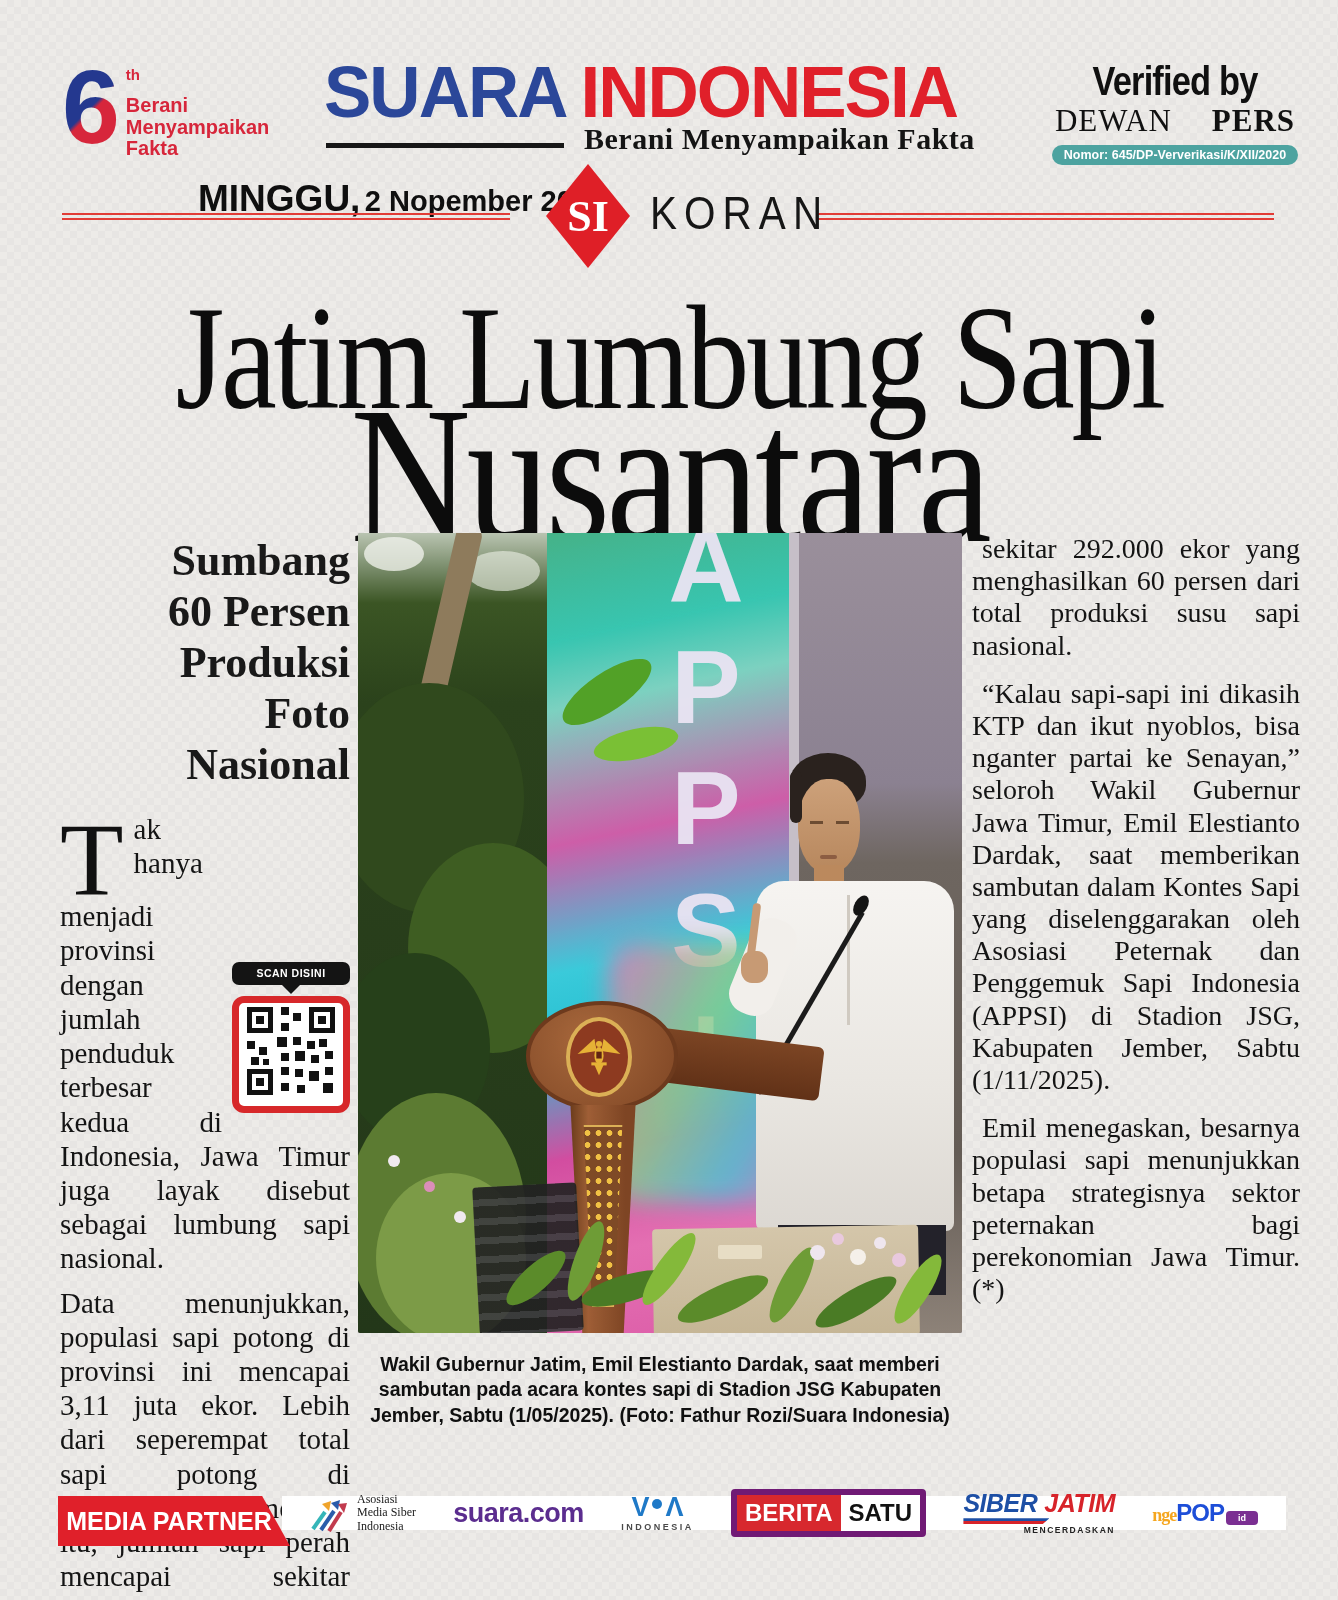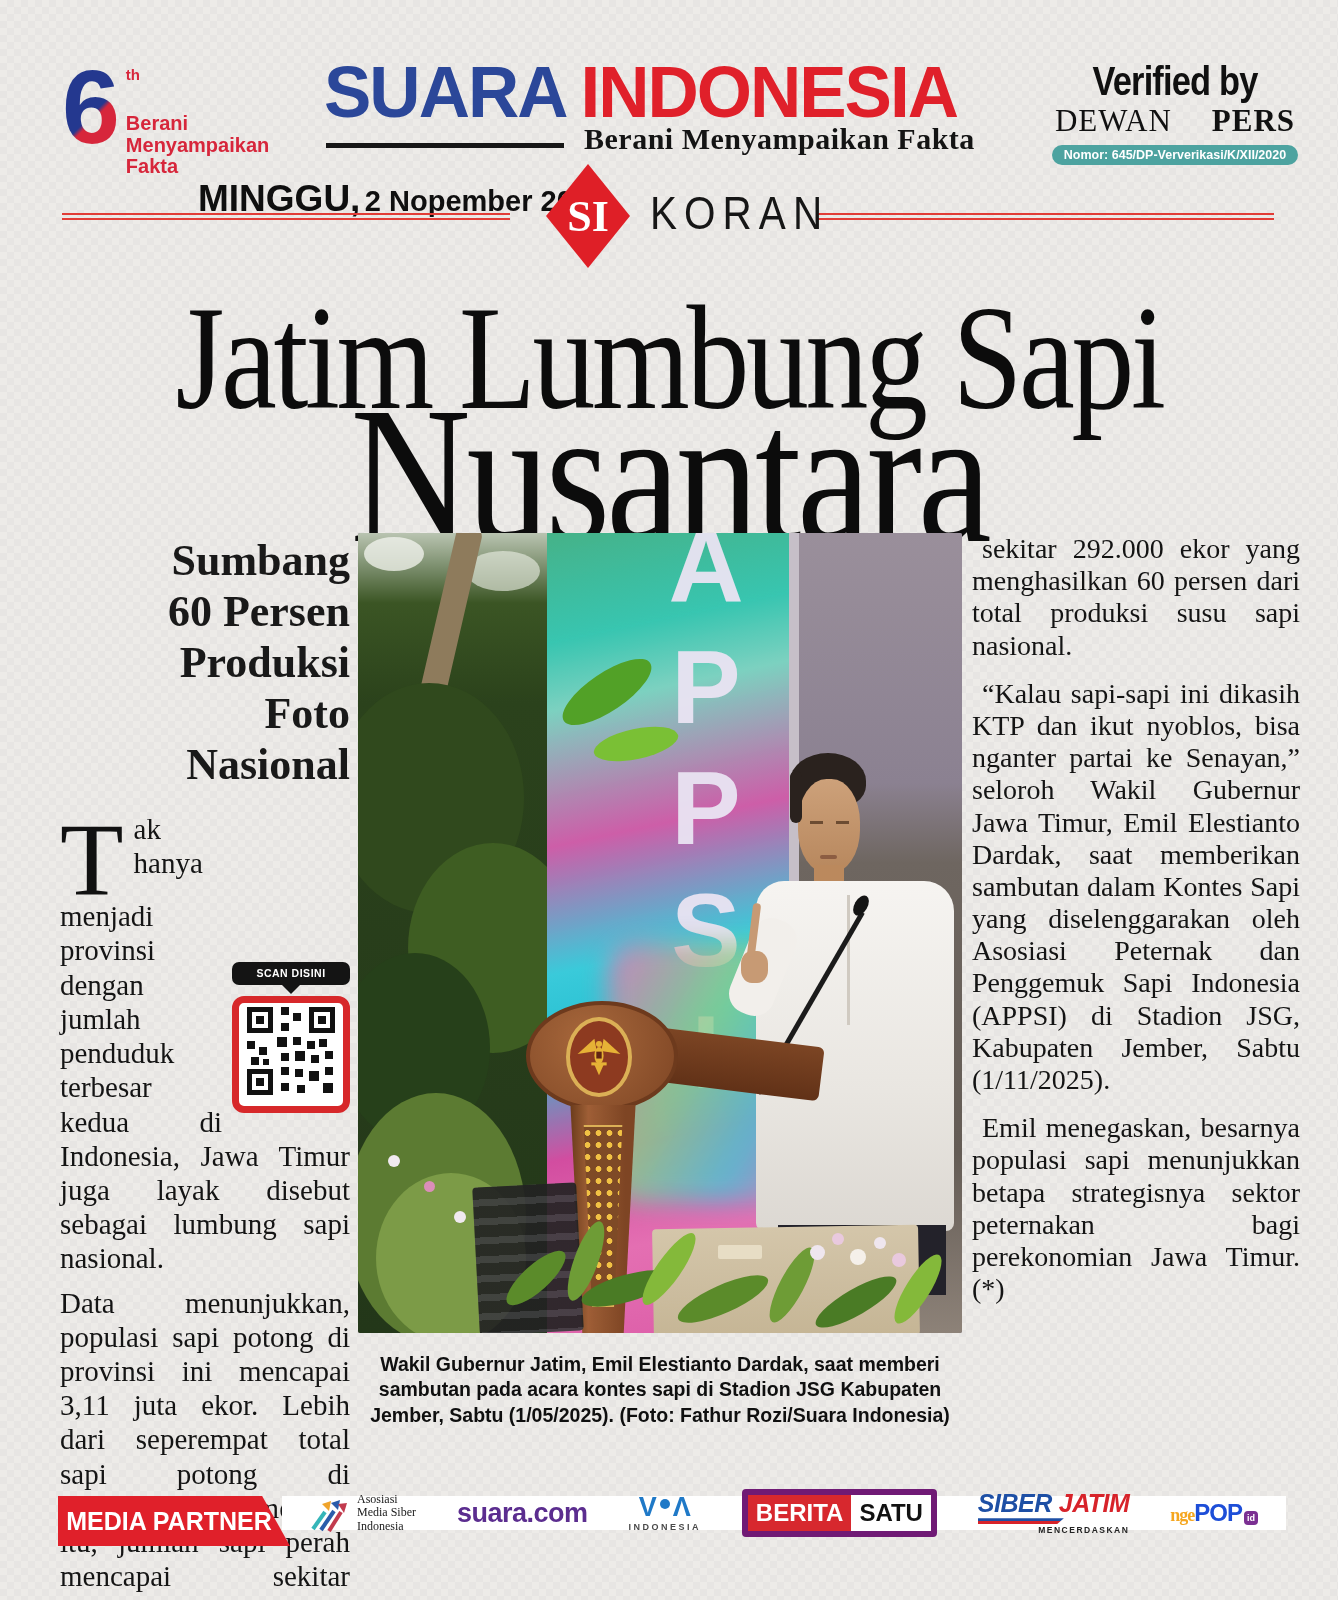--- a/index.html
+++ b/index.html
@@ -12,21 +12,21 @@
     font-family:"Liberation Sans",sans-serif;color:#151515;}
   .a{position:absolute;}
   .el{position:absolute;border-radius:50%;}
 
   
   .anniv{left:62px;top:60px;width:230px;display:flex;gap:6px;}
   .anniv-num{font-size:104px;font-weight:900;line-height:.92;
     background:linear-gradient(135deg,#24388f 48%,#d7263b 52%);
     -webkit-background-clip:text;background-clip:text;color:#24388f;-webkit-text-fill-color:transparent;}
   .anniv-th{font-size:15px;font-weight:800;color:#d7263b;margin-top:6px;}
-  .anniv-lines{margin-top:30px;font-size:20px;font-weight:800;color:#d7263b;line-height:1.08;}
+  .anniv-lines{margin-top:12px;font-size:20px;font-weight:800;color:#d7263b;line-height:1.08;}
 
   .masthead{left:324px;top:52px;display:flex;gap:14px;font-weight:900;font-size:71px;letter-spacing:-2px;
     transform:scaleY(1.02);}
   .mh-blue{color:#2b4799;}
   .mh-red{color:#e0202a;}
   .mh-line{left:326px;top:143px;width:238px;height:5px;background:#171717;}
   .mh-tag{left:584px;top:122px;font-family:"Liberation Serif",serif;font-weight:700;font-size:30px;color:#141414;letter-spacing:.5px;}
 
   .verified{left:1035px;top:62px;width:280px;text-align:center;}
   .ver-top{font-size:41px;font-weight:900;letter-spacing:-1px;transform:scaleX(.84);transform-origin:center;line-height:.95;color:#101010;}
@@ -97,21 +97,21 @@
   .sj-row{display:flex;gap:7px;font-style:italic;font-weight:900;font-size:25px;letter-spacing:-.5px;}
   .sj-siber{color:#1d4fa5;}
   .sj-jatim{color:#d7232a;}
   .sj-bars{width:86px;height:6px;margin-top:2px;
     background:linear-gradient(180deg,#1d4fa5 0 45%,transparent 45% 55%,#d7232a 55% 100%);
     clip-path:polygon(0 0,100% 0,92% 100%,0 100%);}
   .sj-sub{align-self:flex-end;font-size:8.5px;font-weight:700;letter-spacing:1.5px;color:#222;margin-top:2px;}
   .ngepop{display:flex;align-items:baseline;font-weight:900;}
   .np-nge{font-size:18px;color:#f5a61f;letter-spacing:-1px;font-family:Liberation Serif, serif;}
   .np-pop{font-size:24px;color:#1d4ed8;letter-spacing:-1px;}
-  .np-id{font-size:9px;color:#fff;background:#7b2f92;border-radius:4px;padding:2px 3px;margin-left:2px;font-weight:700;}
+  .np-id{font-size:9px;color:#fff;background:#7b2f92;border-radius:4px;padding:2px 12px;margin-left:2px;font-weight:700;}
 </style>
 </head>
 <body>
 
 <div class="page">
 
   <div class="a anniv">
     <div class="anniv-num">6</div>
     <div>
       <div class="anniv-th">th</div>

